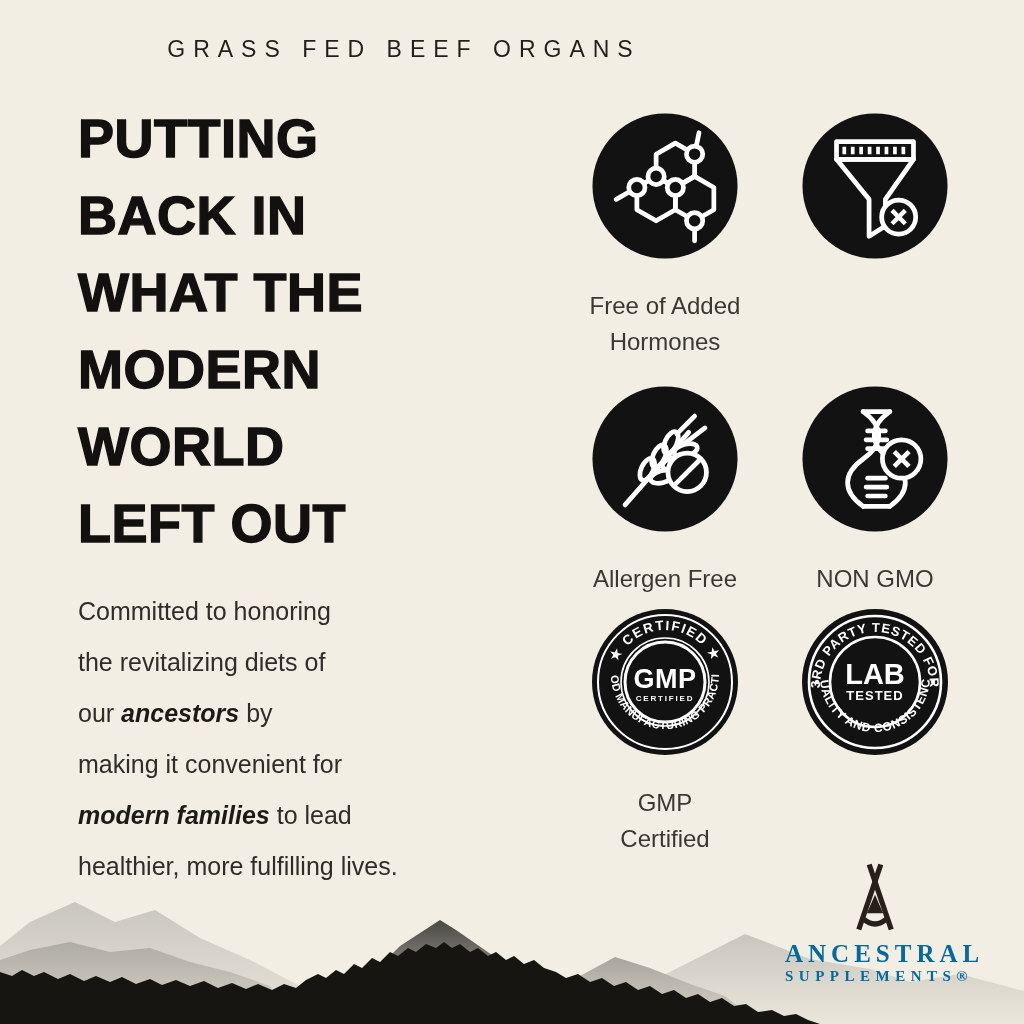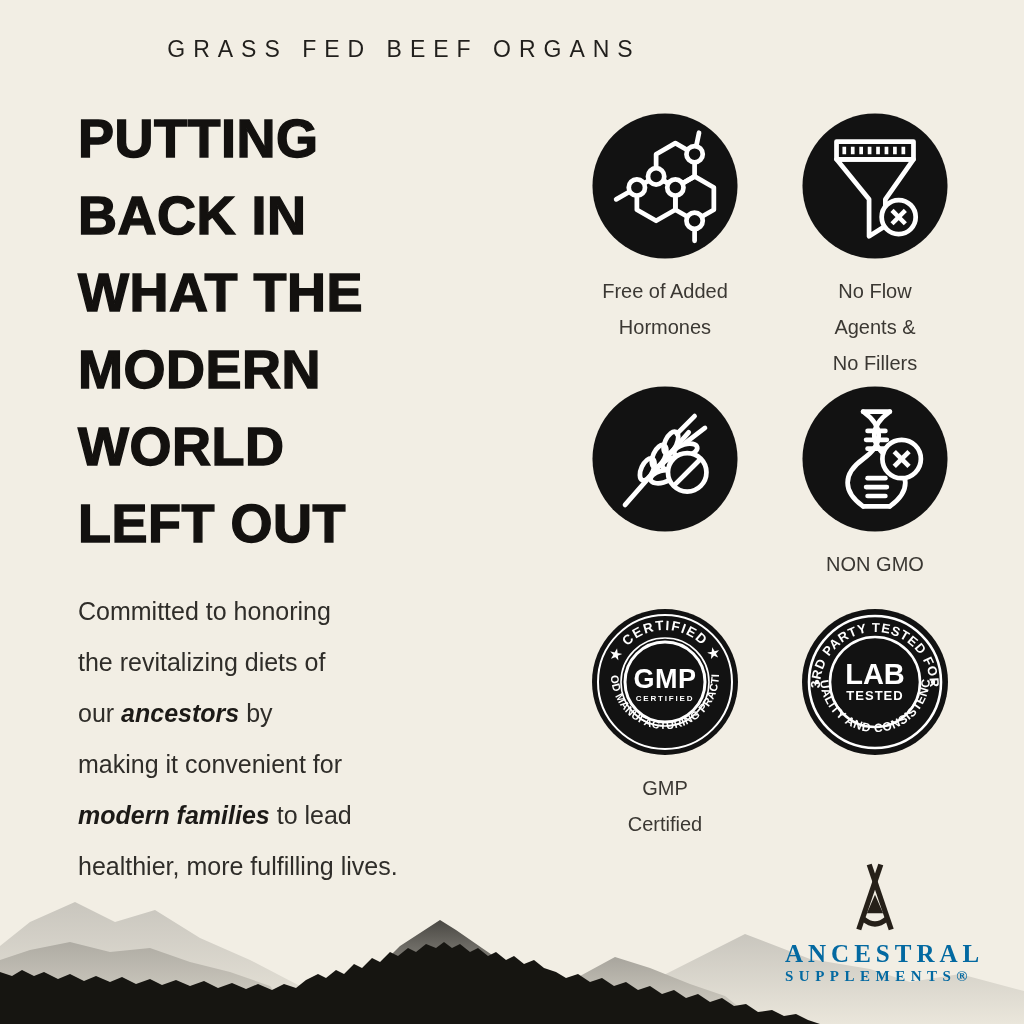--- a/index.html
+++ b/index.html
@@ -23,21 +23,21 @@
     position:absolute;left:78px;top:586px;width:500px;
     font-size:25px;line-height:51px;color:#2f2d29;
     white-space:pre-line;
   }
   .paragraph .em{font-weight:700;font-style:italic;color:#1c1a17;}
   .feature{
     position:absolute;width:210px;margin:0;text-align:center;
   }
   .feature svg{display:block;margin:0 auto;}
   .feature figcaption{
-    margin-top:13px;font-size:20px;line-height:36px;color:#3b3833;
+    margin-top:28px;font-size:24px;line-height:36px;color:#3b3833;
     white-space:pre-line;
   }
   .pos-r1c1{left:560px;top:112px;}
   .pos-r1c2{left:770px;top:112px;}
   .pos-r2c1{left:560px;top:385px;}
   .pos-r2c2{left:770px;top:385px;}
   .pos-r3c1{left:560px;top:607px;}
   .pos-r3c2{left:770px;top:607px;}
   .landscape{position:absolute;left:0;bottom:0;width:1024px;height:160px;}
   .brand{
@@ -100,42 +100,40 @@
 <figure class="feature pos-r1c2">
   <svg width="148" height="148" viewBox="0 0 100 100">
     <circle cx="50" cy="50" r="49" fill="#121212"></circle>
     <rect x="24" y="20" width="52" height="12" class="icon-stroke"></rect>
     <line x1="28" y1="26" x2="72" y2="26" stroke="#fff" stroke-width="5" stroke-dasharray="2.5 3.2"></line>
     <path d="M24,32 L76,32 L57,59 L57,77 L46,84 L46,59 Z" class="icon-stroke"></path>
     <circle cx="66" cy="71" r="11.5" fill="#121212" stroke="#fff" stroke-width="3.2"></circle>
     <line x1="61.5" y1="66.5" x2="70.5" y2="75.5" stroke="#fff" stroke-width="3"></line>
     <line x1="70.5" y1="66.5" x2="61.5" y2="75.5" stroke="#fff" stroke-width="3"></line>
   </svg>
-  <figcaption>No Flow
-Agents &amp;
-No Fillers</figcaption>
 </figure>
 
 <figure class="feature pos-r2c1">
   <svg width="148" height="148" viewBox="0 0 100 100">
     <circle cx="50" cy="50" r="49" fill="#121212"></circle>
     <g class="icon-stroke">
       <line x1="23" y1="81" x2="66" y2="32"></line>
       <line x1="58" y1="33" x2="70" y2="21"></line>
       <line x1="64" y1="39" x2="77" y2="29"></line>
       <ellipse cx="38" cy="57" rx="8" ry="4" transform="rotate(-65 38 57)"></ellipse>
       <ellipse cx="46" cy="48" rx="8" ry="4" transform="rotate(-65 46 48)"></ellipse>
       <ellipse cx="54" cy="39" rx="8" ry="4" transform="rotate(-65 54 39)"></ellipse>
       <ellipse cx="48" cy="62" rx="8" ry="4" transform="rotate(-15 48 62)"></ellipse>
       <ellipse cx="56" cy="53" rx="8" ry="4" transform="rotate(-15 56 53)"></ellipse>
       <ellipse cx="64" cy="44" rx="8" ry="4" transform="rotate(-15 64 44)"></ellipse>
     </g>
     <circle cx="65" cy="59" r="13" fill="#121212" stroke="#fff" stroke-width="3.2"></circle>
     <line x1="56.5" y1="67.5" x2="73.5" y2="50.5" stroke="#fff" stroke-width="3.2"></line>
   </svg>
+  <figcaption>Allergen Free</figcaption>
 </figure>
 
 <figure class="feature pos-r2c2">
   <svg width="148" height="148" viewBox="0 0 100 100">
     <circle cx="50" cy="50" r="49" fill="#121212"></circle>
     <g class="icon-stroke">
       <path d="M42,18 C56,28 56,40 42,50 C28,60 28,72 42,82"></path>
       <path d="M60,18 C46,28 46,40 60,50 C74,60 74,72 60,82"></path>
       <line x1="42" y1="18" x2="60" y2="18"></line>
       <line x1="42" y1="82" x2="60" y2="82"></line>

